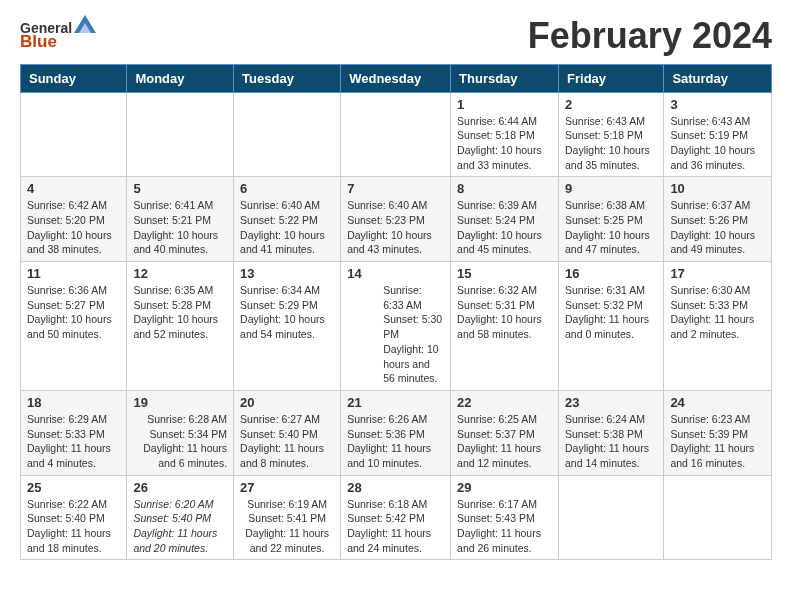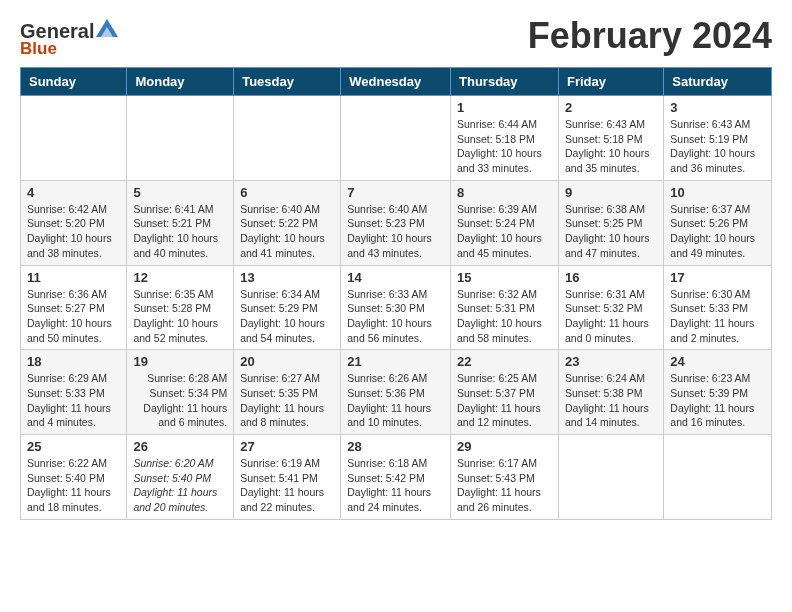--- a/index.html
+++ b/index.html
@@ -77,21 +77,21 @@
     .empty-cell {
       background: #fff !important;
     }
   </style>
 </head>
 <body>
 
 <div class="header-area">
   <div class="logo">
     <div style="display:flex;align-items:center;">
-      <span style="font-size:20px;font-weight:bold;color:#333;">General</span>
+      <span style="font-size:14px;font-weight:bold;color:#333;">General</span>
       <svg width="22" height="18" viewBox="0 0 22 18" style="margin-left:2px;margin-top:-8px;">
         <polygon points="0,18 11,0 22,18" fill="#3a7abf"></polygon>
         <polygon points="5,18 11,8 17,18" fill="#fff" opacity="0.6"></polygon>
       </svg>
     </div>
     <span style="font-size:17px;font-weight:bold;color:#c2410c;margin-top:-4px;">Blue</span>
   </div>
   <div class="title-block">
     <div class="month-title">February 2024</div>
   </div>
@@ -192,21 +192,21 @@
 Daylight: 10 hours and 52 minutes.</div>
         </td>
         <td>
           <div class="day-number">13</div>
           <div class="day-info" style="white-space: pre-line;">Sunrise: 6:34 AM
 Sunset: 5:29 PM
 Daylight: 10 hours and 54 minutes.</div>
         </td>
         <td>
           <div class="day-number">14</div>
-          <div class="day-info" style="white-space: pre-line;">Sunrise: 6:33 AM
+          <div class="day-info" style="white-space: pre-line; margin-left: 36px;">Sunrise: 6:33 AM
 Sunset: 5:30 PM
 Daylight: 10 hours and 56 minutes.</div>
         </td>
         <td>
           <div class="day-number">15</div>
           <div class="day-info" style="white-space: pre-line;">Sunrise: 6:32 AM
 Sunset: 5:31 PM
 Daylight: 10 hours and 58 minutes.</div>
         </td>
         <td>
@@ -231,21 +231,21 @@
         </td>
         <td>
           <div class="day-number">19</div>
           <div class="day-info" style="white-space: pre-line; text-align: right;">Sunrise: 6:28 AM
 Sunset: 5:34 PM
 Daylight: 11 hours and 6 minutes.</div>
         </td>
         <td>
           <div class="day-number">20</div>
           <div class="day-info" style="white-space: pre-line;">Sunrise: 6:27 AM
-Sunset: 5:35 PM
+Sunset: 5:40 PM
 Daylight: 11 hours and 8 minutes.</div>
         </td>
         <td>
           <div class="day-number">21</div>
           <div class="day-info" style="white-space: pre-line;">Sunrise: 6:26 AM
 Sunset: 5:36 PM
 Daylight: 11 hours and 10 minutes.</div>
         </td>
         <td>
           <div class="day-number">22</div>
@@ -274,21 +274,21 @@
 Daylight: 11 hours and 18 minutes.</div>
         </td>
         <td>
           <div class="day-number">26</div>
           <div class="day-info" style="white-space: pre-line; font-style: italic;">Sunrise: 6:20 AM
 Sunset: 5:40 PM
 Daylight: 11 hours and 20 minutes.</div>
         </td>
         <td>
           <div class="day-number">27</div>
-          <div class="day-info" style="white-space: pre-line;">Sunrise: 6:19 AM
+          <div class="day-info" style="white-space: pre-line; text-align: center;">Sunrise: 6:19 AM
 Sunset: 5:41 PM
 Daylight: 11 hours and 22 minutes.</div>
         </td>
         <td>
           <div class="day-number">28</div>
           <div class="day-info" style="white-space: pre-line;">Sunrise: 6:18 AM
 Sunset: 5:42 PM
 Daylight: 11 hours and 24 minutes.</div>
         </td>
         <td>

